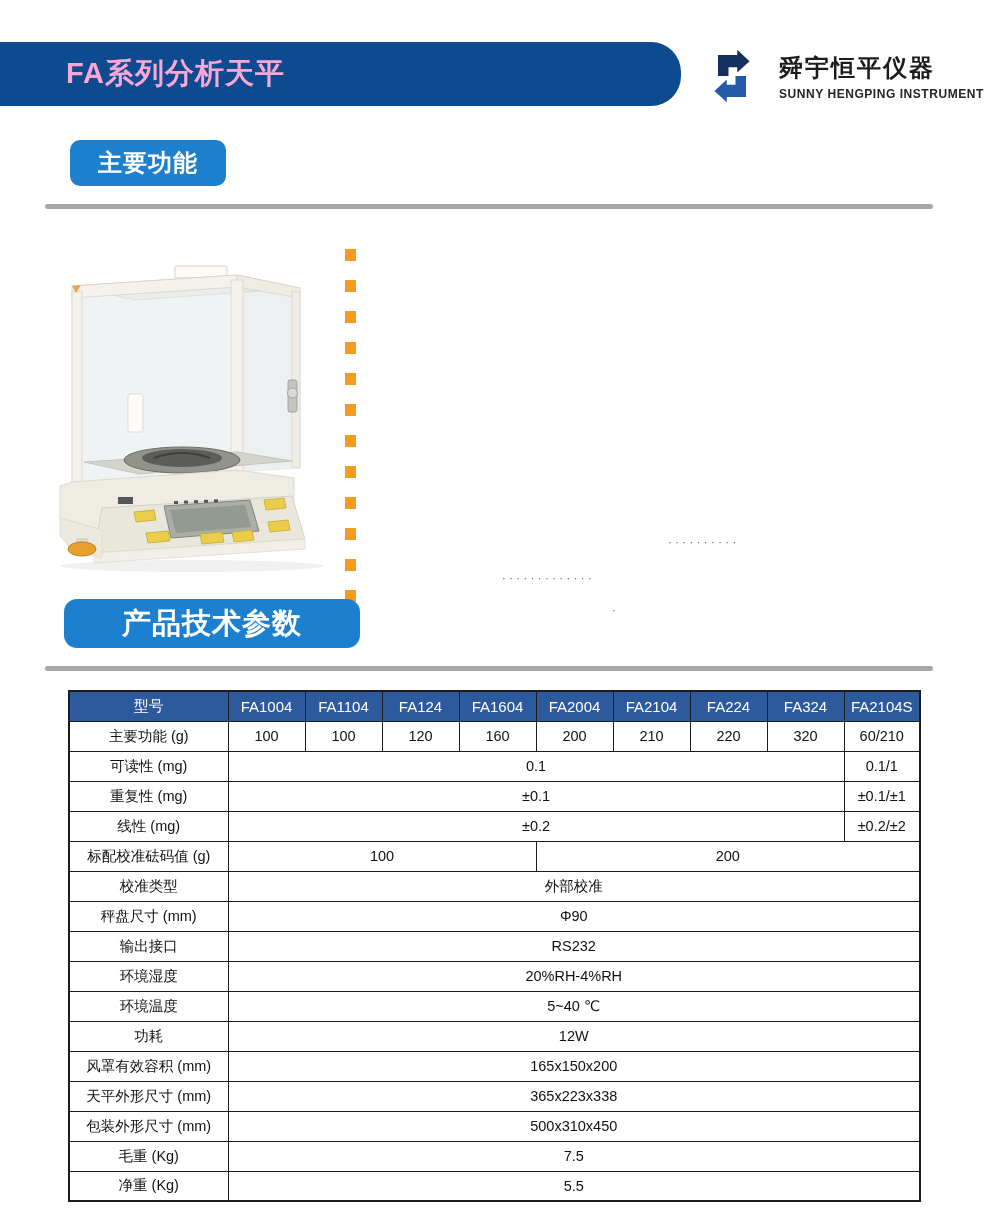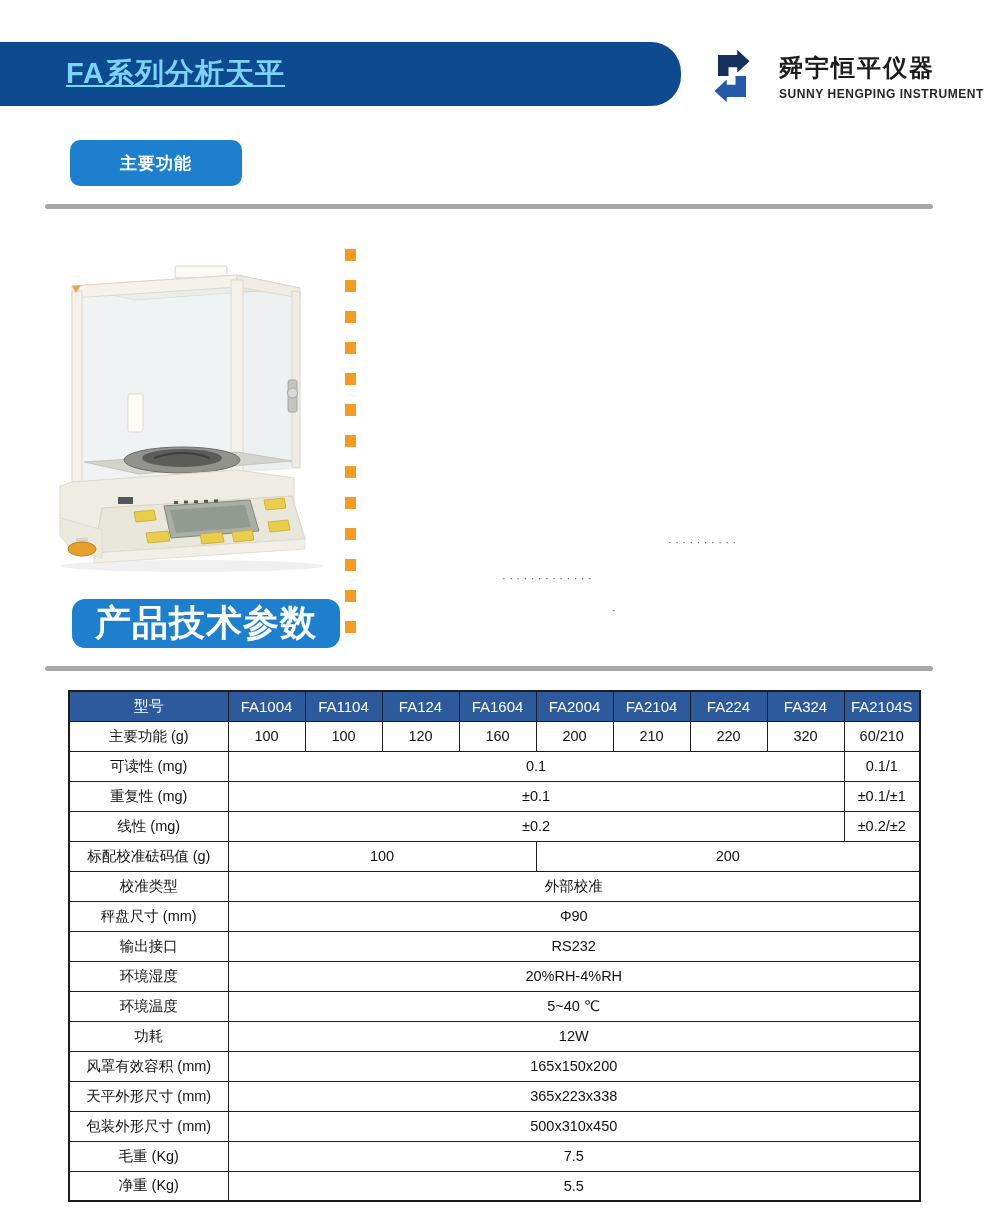--- a/index.html
+++ b/index.html
@@ -8,35 +8,35 @@
     position:relative; width:990px; height:1228px; background:#ffffff;
     overflow:hidden; font-family:"Liberation Sans","DejaVu Sans",sans-serif;
   }
 
   
   .banner {
     position:absolute; left:0; top:42px; width:681px; height:64px;
     background:#0d4a8f; border-radius:0 30px 30px 0;
     display:flex; align-items:center; padding-left:66px;
   }
-  .banner-title { color:#7dd3fc; font-size:29px; font-weight:bold; letter-spacing:1px;text-decoration:underline; }
+  .banner-title { color:#f9a8d4; font-size:29px; font-weight:bold; letter-spacing:1px; }
 
   .logo { position:absolute; left:704px; top:44px; height:64px; display:flex; align-items:center; gap:9px; }
   .logo-icon { width:56px; height:58px; flex:0 0 auto; }
   .logo-text { display:flex; flex-direction:column; justify-content:center;margin-left:10px; }
   .logo-cn { font-size:24px; font-weight:bold; color:#1c1c1c; letter-spacing:2px; white-space:nowrap; }
   .logo-en { font-size:12px; font-weight:bold; color:#262626; letter-spacing:0.55px; margin-top:3px; white-space:nowrap; }
 
   
   .badge {
     position:absolute; background:#1c80cf; color:#ffffff; font-weight:bold;
     display:flex; align-items:center; justify-content:center; white-space:nowrap;
   }
-  .badge-features { left:70px; top:140px; width:172px; height:46px; border-radius:10px; font-size:17px; letter-spacing:1px; }
-  .badge-specs    { left:72px; top:599px; width:268px; height:49px; border-radius:13px; font-size:36px; letter-spacing:1px; }
+  .badge-features { left:70px; top:140px; width:156px; height:46px; border-radius:10px; font-size:24px; letter-spacing:1px; }
+  .badge-specs    { left:64px; top:599px; width:296px; height:49px; border-radius:13px; font-size:29px; letter-spacing:1px; }
 
   .divider { position:absolute; left:45px; width:888px; height:5px; background:#a8a8a8; border-radius:3px; }
   .divider-1 { top:204px; }
   .divider-2 { top:666px; }
 
   
   .product { position:absolute; left:42px; top:246px; width:292px; height:330px; }
 
   .orange-dots { position:absolute; left:345px; top:249px; display:flex; flex-direction:column; gap:19px; }
   .orange-dots .sq { width:11px; height:12px; background:#f59b20; }

